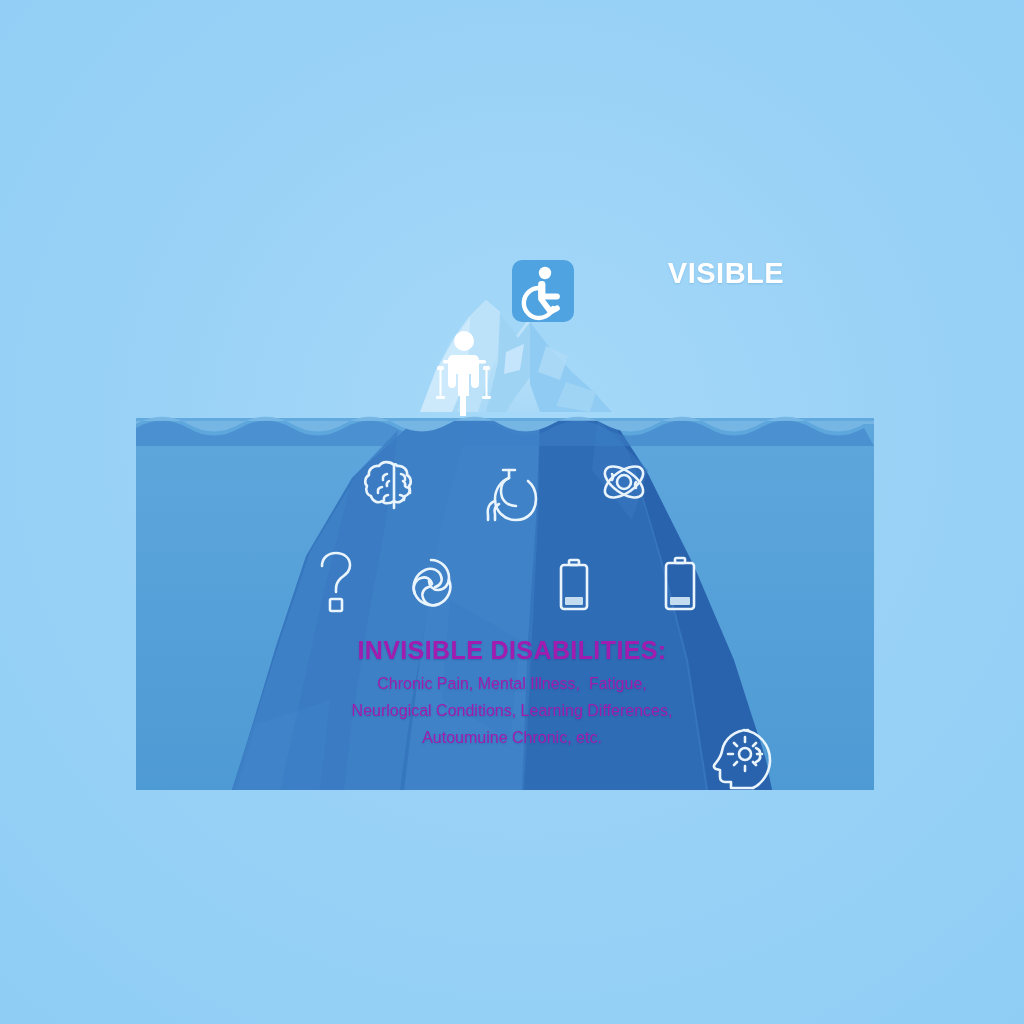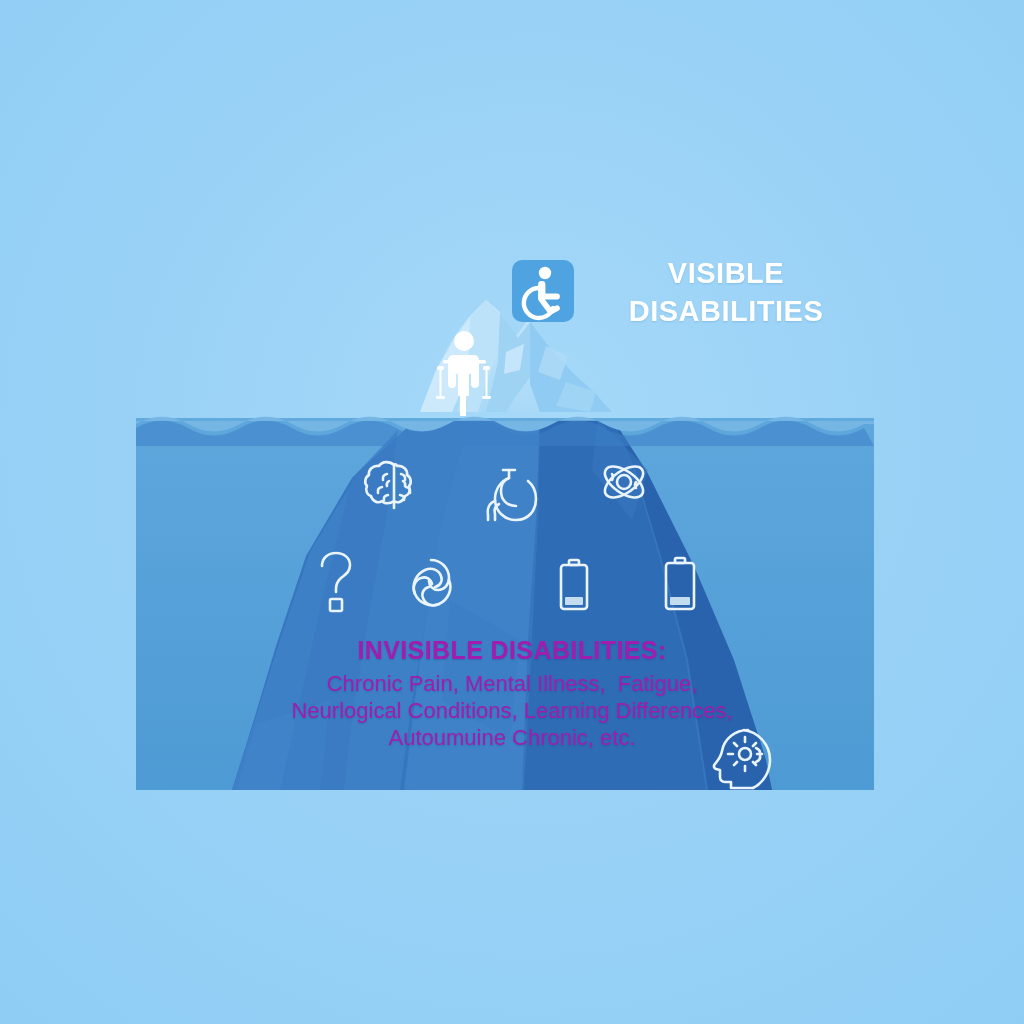--- a/index.html
+++ b/index.html
@@ -54,21 +54,21 @@
   }
   .invisible-heading {
     font-size: 25px;
     font-weight: bold;
     letter-spacing: 0.4px;
     line-height: 32px;
     text-shadow: 0 1px 2px rgba(20,70,130,0.35);
   }
   .invisible-list {
     margin-top: 4px;
-    font-size: 22px;
+    font-size: 16px;
     line-height: 27px;
     font-weight: 400;
     text-shadow: 0 1px 2px rgba(20,70,130,0.3);
   }
   .invisible-list div { white-space: pre; }
 </style>
 </head>
 <body>
 
 <div id="stage">
@@ -243,21 +243,20 @@
       <circle cx="33" cy="13" r="6.2" fill="#ffffff"></circle>
       <path d="M30,21 a3.4,3.4 0 0 1 3.4,3.4 l0,9.2 l11.5,0 a3,3 0 0 1 0,6 l-12,0
                l6.5,8.5 l4.8,-2.5 a2.8,2.8 0 0 1 2.6,4.9 l-7,3.7 a2.8,2.8 0 0 1 -3.5,-0.8
                l-9.5,-12.6 a3.6,3.6 0 0 1 -0.7,-2.2 l0,-14.2 a3.4,3.4 0 0 1 3.4,-3.4 z" fill="#ffffff"></path>
       <path d="M27,28 a15,15 0 1 0 14,20" fill="none" stroke="#ffffff" stroke-width="4.4" stroke-linecap="round"></path>
     </svg>
   </div>
 
   <div class="visible-title">
     <div>VISIBLE</div>
-    <div>DISABILITIES</div>
   </div>
 
   <div class="invisible-block">
     <div class="invisible-heading">INVISIBLE DISABILITIES:</div>
     <div class="invisible-list">
       <div>Chronic Pain, Mental Illness,  Fatigue,</div>
       <div>Neurlogical Conditions, Learning Differences,</div>
       <div>Autoumuine Chronic, etc.</div>
     </div>
   </div>

